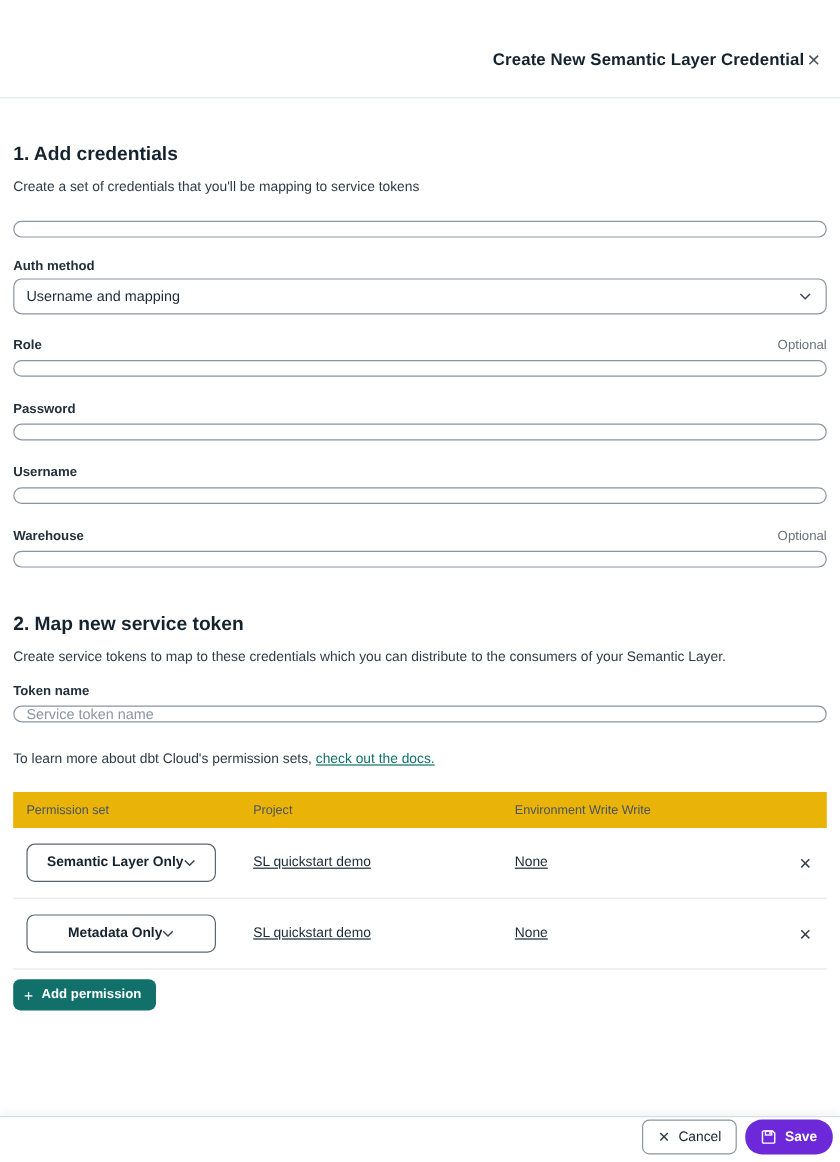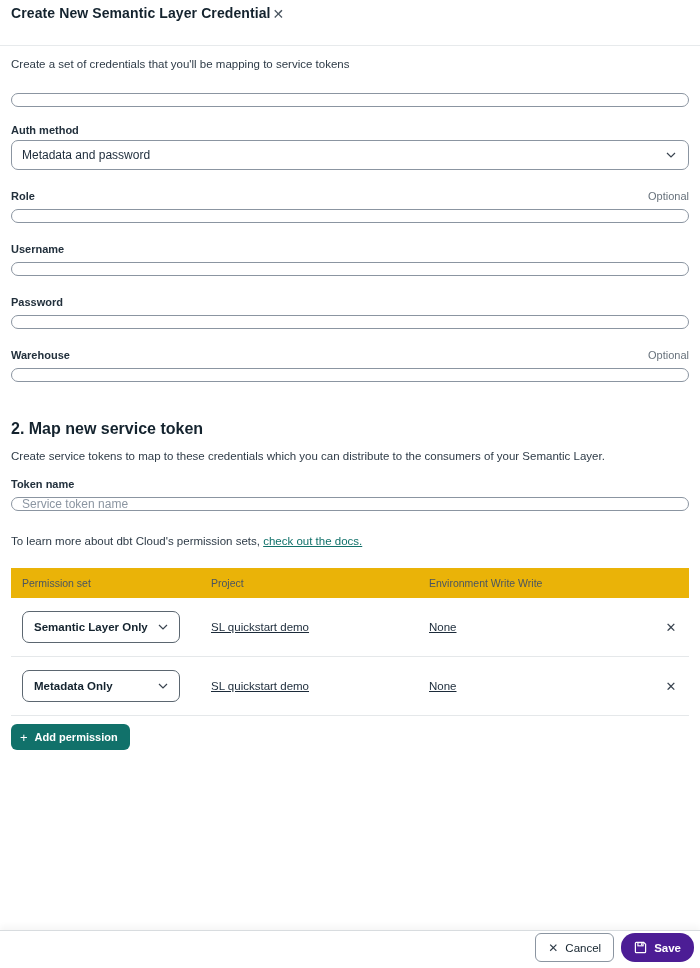--- a/index.html
+++ b/index.html
@@ -6,22 +6,23 @@
   html,body { margin:0; padding:0; }
   body {
     width:700px; height:968px;
     font-family:"Liberation Sans", sans-serif;
     background:#ffffff; color:#1c2b3a;
     position:relative; overflow:hidden;
   }
   
   .modal-header {
     height:46px; border-bottom:1px solid #e7eaec;
-    display:flex; align-items:flex-start; justify-content:flex-start;
+    display:flex; align-items:flex-start; justify-content:flex-end;
     padding:5px 14px 0 11px;
+    margin-top:36px;
   }
   .modal-title { font-size:14px; font-weight:700; color:#14232e; letter-spacing:.1px; }
   .close-btn {
     background:none; border:none; cursor:pointer; padding:2px;
     font-size:14px; line-height:1; color:#4a5560;
   }
   
   .modal-body { padding:0 11px; }
   .section-heading { font-size:16px; font-weight:700; color:#14232e; margin:0; }
   .s1 { margin-top:38px; }
@@ -55,21 +56,21 @@
   .perm-table { margin-top:21px; }
   .perm-grid {
     display:grid; grid-template-columns:189px 218px 1fr 36px;
     align-items:center; padding:0 0 0 11px;
   }
   .perm-head { background:#eab308; height:30px; }
   .perm-head .th { font-size:10.5px; color:#4a5560; font-weight:500; }
   .perm-row { height:59px; border-bottom:1px solid #e5e8ea; }
   .perm-select {
     width:158px; height:32px; border:1px solid #5b6670; border-radius:7px;
-    display:flex; align-items:center; justify-content:space-between;
+    display:flex; align-items:center; justify-content:center;
     padding:0 11px; cursor:pointer; background:#fff;
   }
   .perm-select .sel-value { font-size:11.5px; font-weight:700; color:#14232e; }
   .cell-text { font-size:11.5px; color:#1c2b3a;text-decoration:underline; }
   .row-remove {
     background:none; border:none; cursor:pointer;
     font-size:13px; color:#3a4450; padding:2px; justify-self:center;
   }
   
   .add-perm-btn {
@@ -89,76 +90,77 @@
   }
   .cancel-btn {
     height:29px; padding:0 12px; border:1px solid #8b95a1; border-radius:6px;
     background:#fff; color:#14232e; font-size:11.5px; font-weight:400;
     display:inline-flex; align-items:center; gap:7px; cursor:pointer;
     font-family:"Liberation Sans", sans-serif;
   }
   .cancel-btn .x { font-size:12px; color:#2e3b47; }
   .save-btn {
     height:29px; padding:0 13px; border:none; border-radius:14px;
-    background:#4c1d95; color:#fff; font-size:11.5px; font-weight:700;
+    background:#6d28d9; color:#fff; font-size:11.5px; font-weight:700;
     display:inline-flex; align-items:center; gap:7px; cursor:pointer;
     font-family:"Liberation Sans", sans-serif;
   }
 </style>
 </head>
 <body>
 
 <div class="modal-header">
   <div class="modal-title">Create New Semantic Layer Credential</div>
   <button class="close-btn">
     <span>✕</span>
   </button>
 </div>
 
 <div class="modal-body">
 
   
+  <h2 class="section-heading s1">1. Add credentials</h2>
   <div class="section-desc">Create a set of credentials that you'll be mapping to service tokens</div>
 
   <div class="field">
     <input class="text-input" type="text" value="" style="">
   </div>
 
   <div class="field" style="margin-top:16px;">
     <div class="label-row">
       <span class="field-label">Auth method</span>
     </div>
     <div class="select-box">
-      <span class="sel-value">Metadata and password</span>
+      <span class="sel-value">Username and mapping</span>
       <svg class="chev" viewBox="0 0 10 6">
         <polyline points="1,1 5,5 9,1" fill="none" stroke="#3a4450" stroke-width="1.2"></polyline>
       </svg>
     </div>
   </div>
 
   <div class="field">
     <div class="label-row">
       <span class="field-label">Role</span>
       <span class="optional-tag">Optional</span>
     </div>
     <input class="text-input" type="text" value="" style="">
   </div>
 
   <div class="field tight">
     <div class="label-row">
+      <span class="field-label">Password</span>
+    </div>
+    <input class="text-input" type="password" value="" style="">
+  </div>
+
+  <div class="field tight">
+    <div class="label-row">
       <span class="field-label">Username</span>
     </div>
     <input class="text-input" type="text" value="" style="">
-  </div>
-
-  <div class="field tight">
-    <div class="label-row">
-      <span class="field-label">Password</span>
-    </div>
-    <input class="text-input" type="password" value="" style="">
   </div>
 
   <div class="field tight">
     <div class="label-row">
       <span class="field-label">Warehouse</span>
       <span class="optional-tag">Optional</span>
     </div>
     <input class="text-input" type="text" value="" style="">
   </div>
 

